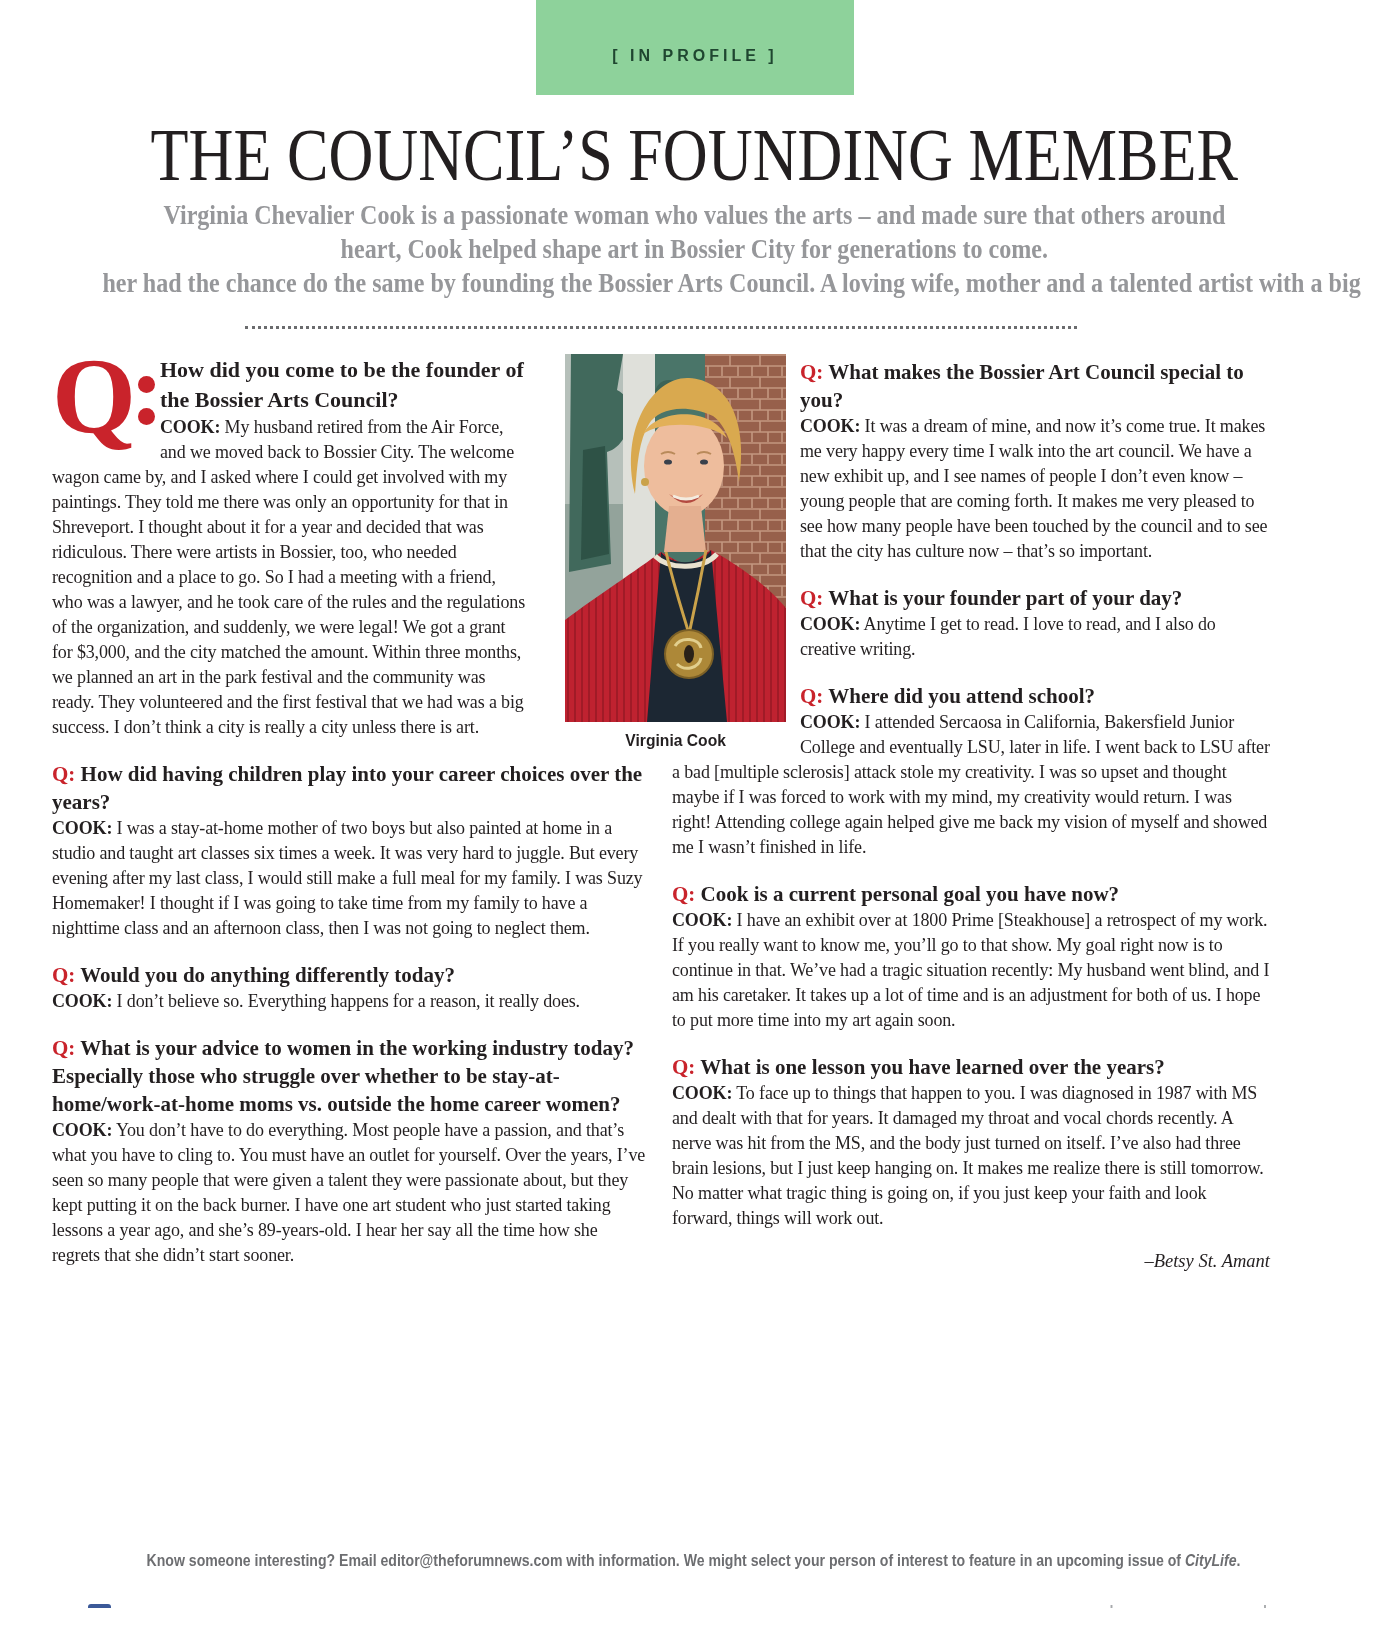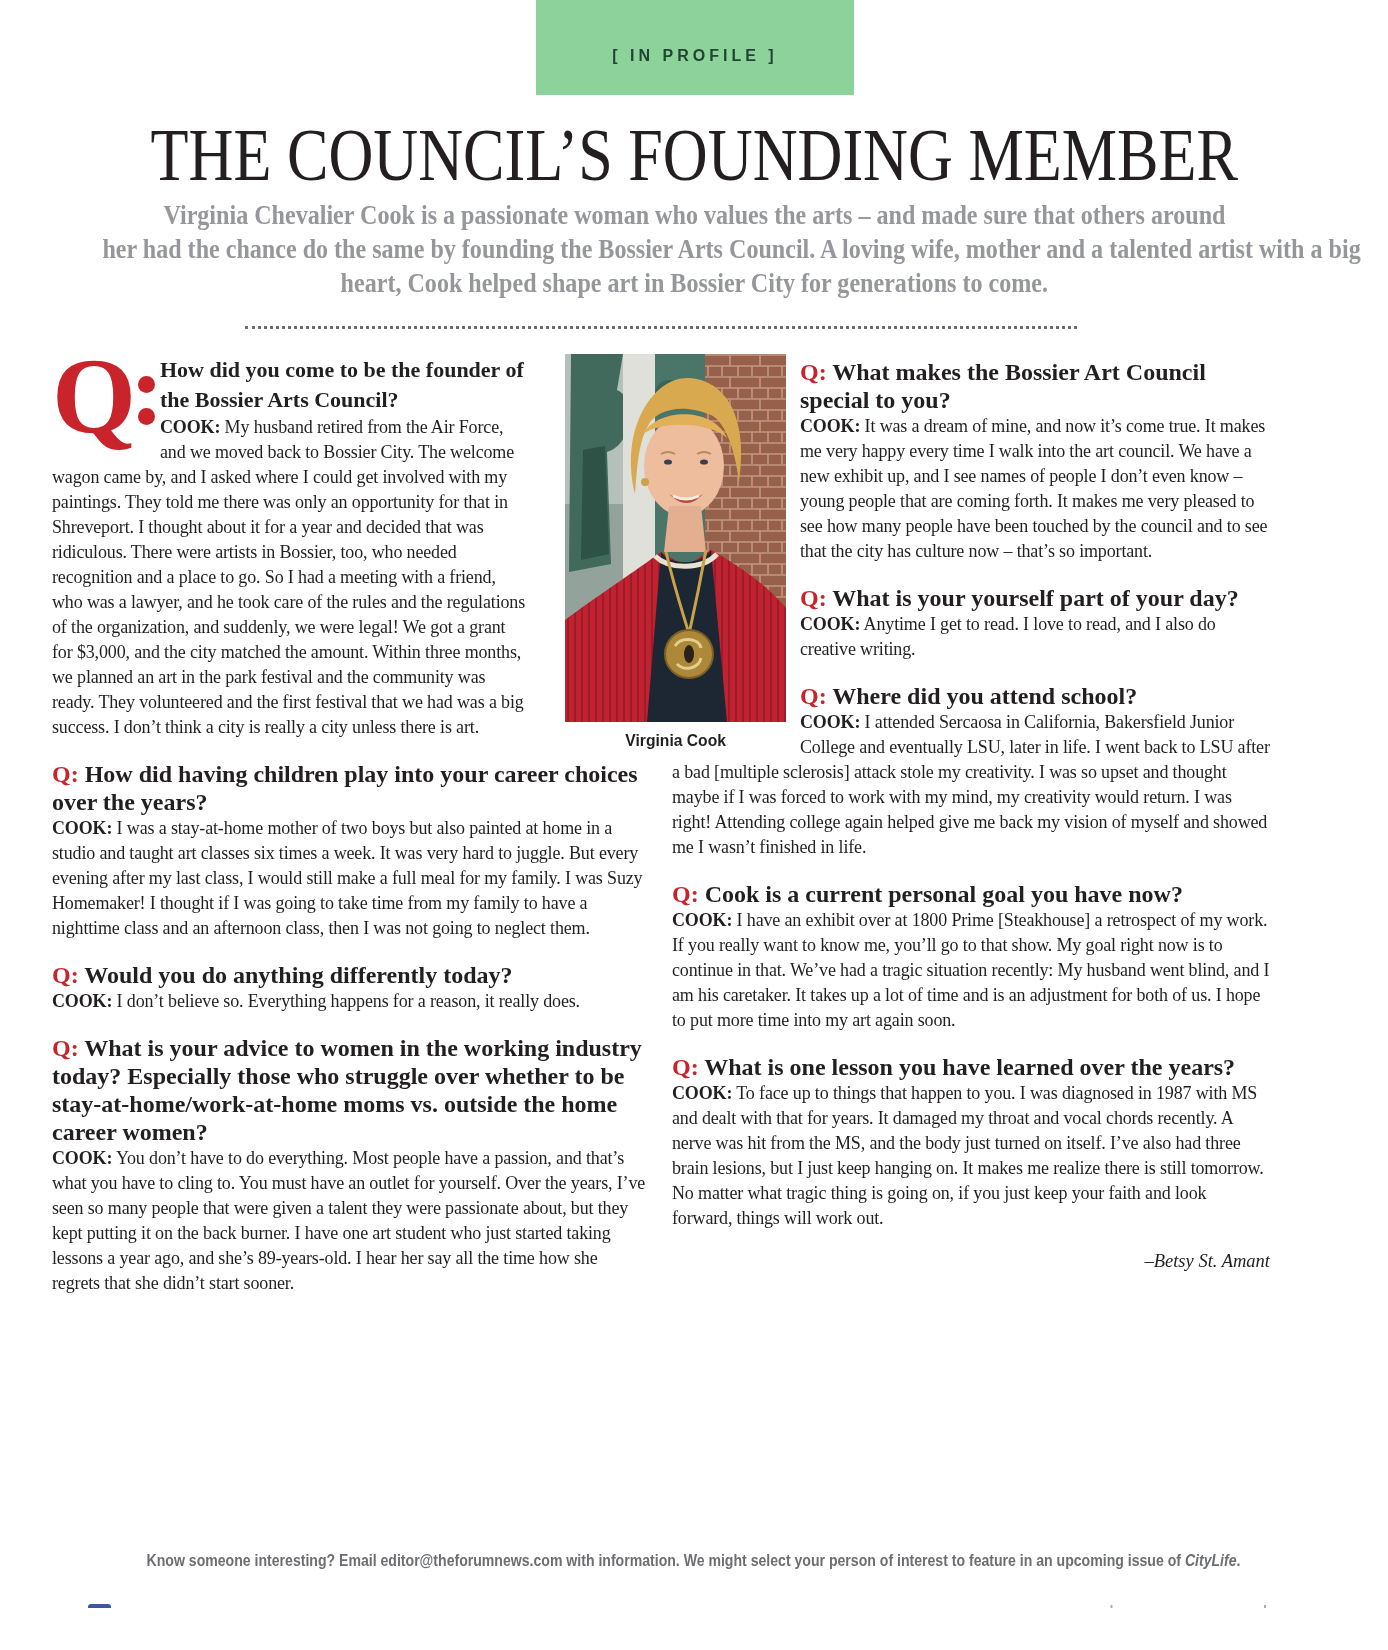--- a/index.html
+++ b/index.html
@@ -32,21 +32,21 @@
     font-size:28px; line-height:34px;
   }
   .dotted-divider {
     position:absolute; top:326px; left:245px; width:832px; height:0;
     border-top:3px dotted #6b6c6e;
   }
 
   
   p { margin:0; }
   .bodytext { font-size:18px; line-height:25px; letter-spacing:-0.15px; color:#231f20; }
-  .qhead { font-weight:bold; font-size:24px; line-height:28px; color:#231f20; }
+  .qhead { font-weight:bold; font-size:21px; line-height:28px; color:#231f20; }
   .qmark { color:#c9232b; font-weight:bold; }
   .cook { font-weight:bold; }
   .qa { margin-bottom:20px; }
 
   .col-left  { position:absolute; left:52px;  top:352px; width:596px; }
   .col-right { position:absolute; left:672px; top:358px; width:598px; }
   .spacer-right { float:right; width:118px; height:392px; }
   .spacer-left  { float:left;  width:128px; height:400px; }
   .clear-r { clear:right; }
 
@@ -108,22 +108,22 @@
 
   <div class="badge-box">
     <span>[ IN PROFILE ]</span>
   </div>
 
   <div class="title-row">
     <span class="cond">THE COUNCIL’S FOUNDING MEMBER</span>
   </div>
   <div class="subtitle">
     <span class="line"><span class="cond">Virginia Chevalier Cook is a passionate woman who values the arts – and made sure that others around</span></span>
+    <span class="line"><span class="cond">heart, Cook helped shape art in Bossier City for generations to come.</span></span>
     <span class="line"><span class="cond">her had the chance do the same by founding the Bossier Arts Council. A loving wife, mother and a talented artist with a big</span></span>
-    <span class="line"><span class="cond">heart, Cook helped shape art in Bossier City for generations to come.</span></span>
   </div>
   <div class="dotted-divider"></div>
 
   <div class="col-left">
     <div class="spacer-right"></div>
 
     <div class="qa">
       <div class="dropcap">
         <span class="bigQ">Q</span>
         <span class="qdots">
@@ -206,21 +206,21 @@
 
   <div class="col-right">
     <div class="spacer-left"></div>
 
     <div class="qa">
       <div class="qhead"><span class="qmark">Q:</span> <span>What makes the Bossier Art Council special to you?</span></div>
       <p class="bodytext"><b class="cook">COOK:</b> <span>It was a dream of mine, and now it’s come true. It makes me very happy every time I walk into the art council. We have a new exhibit up, and I see names of people I don’t even know – young people that are coming forth. It makes me very pleased to see how many people have been touched by the council and to see that the city has culture now – that’s so important.</span></p>
     </div>
 
     <div class="qa">
-      <div class="qhead"><span class="qmark">Q:</span> <span>What is your yourself part of your day?</span></div>
+      <div class="qhead"><span class="qmark">Q:</span> <span>What is your founder part of your day?</span></div>
       <p class="bodytext"><b class="cook">COOK:</b> <span>Anytime I get to read. I love to read, and I also do creative writing.</span></p>
     </div>
 
     <div class="qa">
       <div class="qhead"><span class="qmark">Q:</span> <span>Where did you attend school?</span></div>
       <p class="bodytext"><b class="cook">COOK:</b> <span>I attended Sercaosa in California, Bakersfield Junior College and eventually LSU, later in life. I went back to LSU after a bad [multiple sclerosis] attack stole my creativity. I was so upset and thought maybe if I was forced to work with my mind, my creativity would return. I was right! Attending college again helped give me back my vision of myself and showed me I wasn’t finished in life.</span></p>
     </div>
 
     <div class="qa">
       <div class="qhead"><span class="qmark">Q:</span> <span>Cook is a current personal goal you have now?</span></div>

